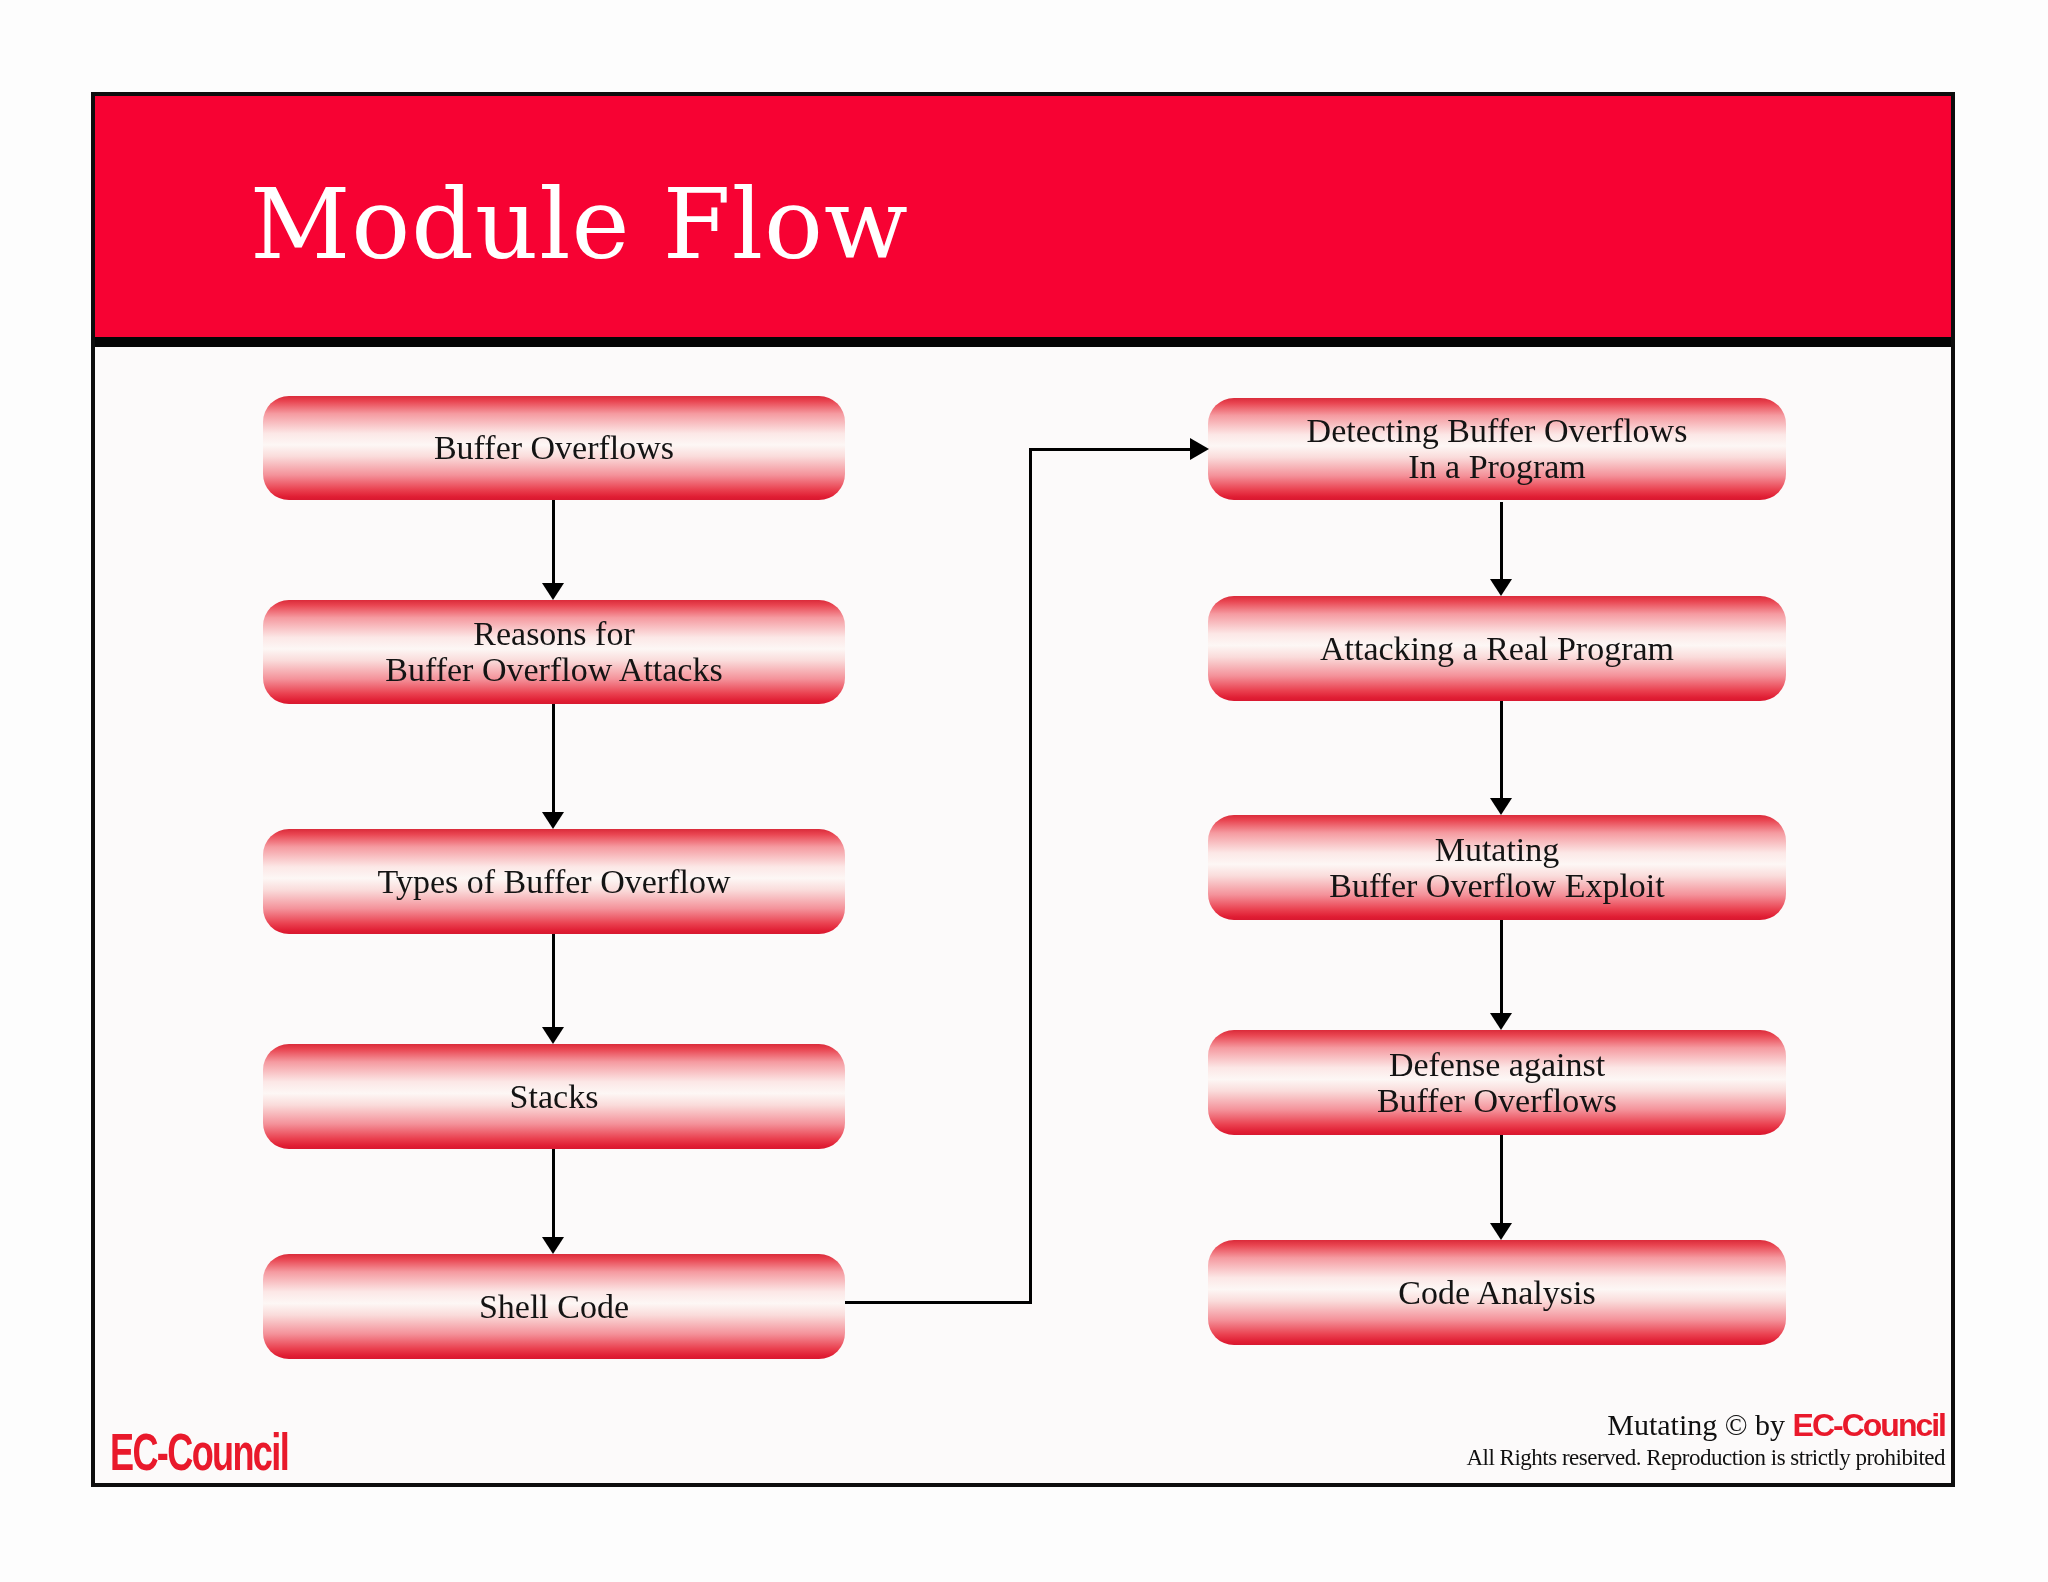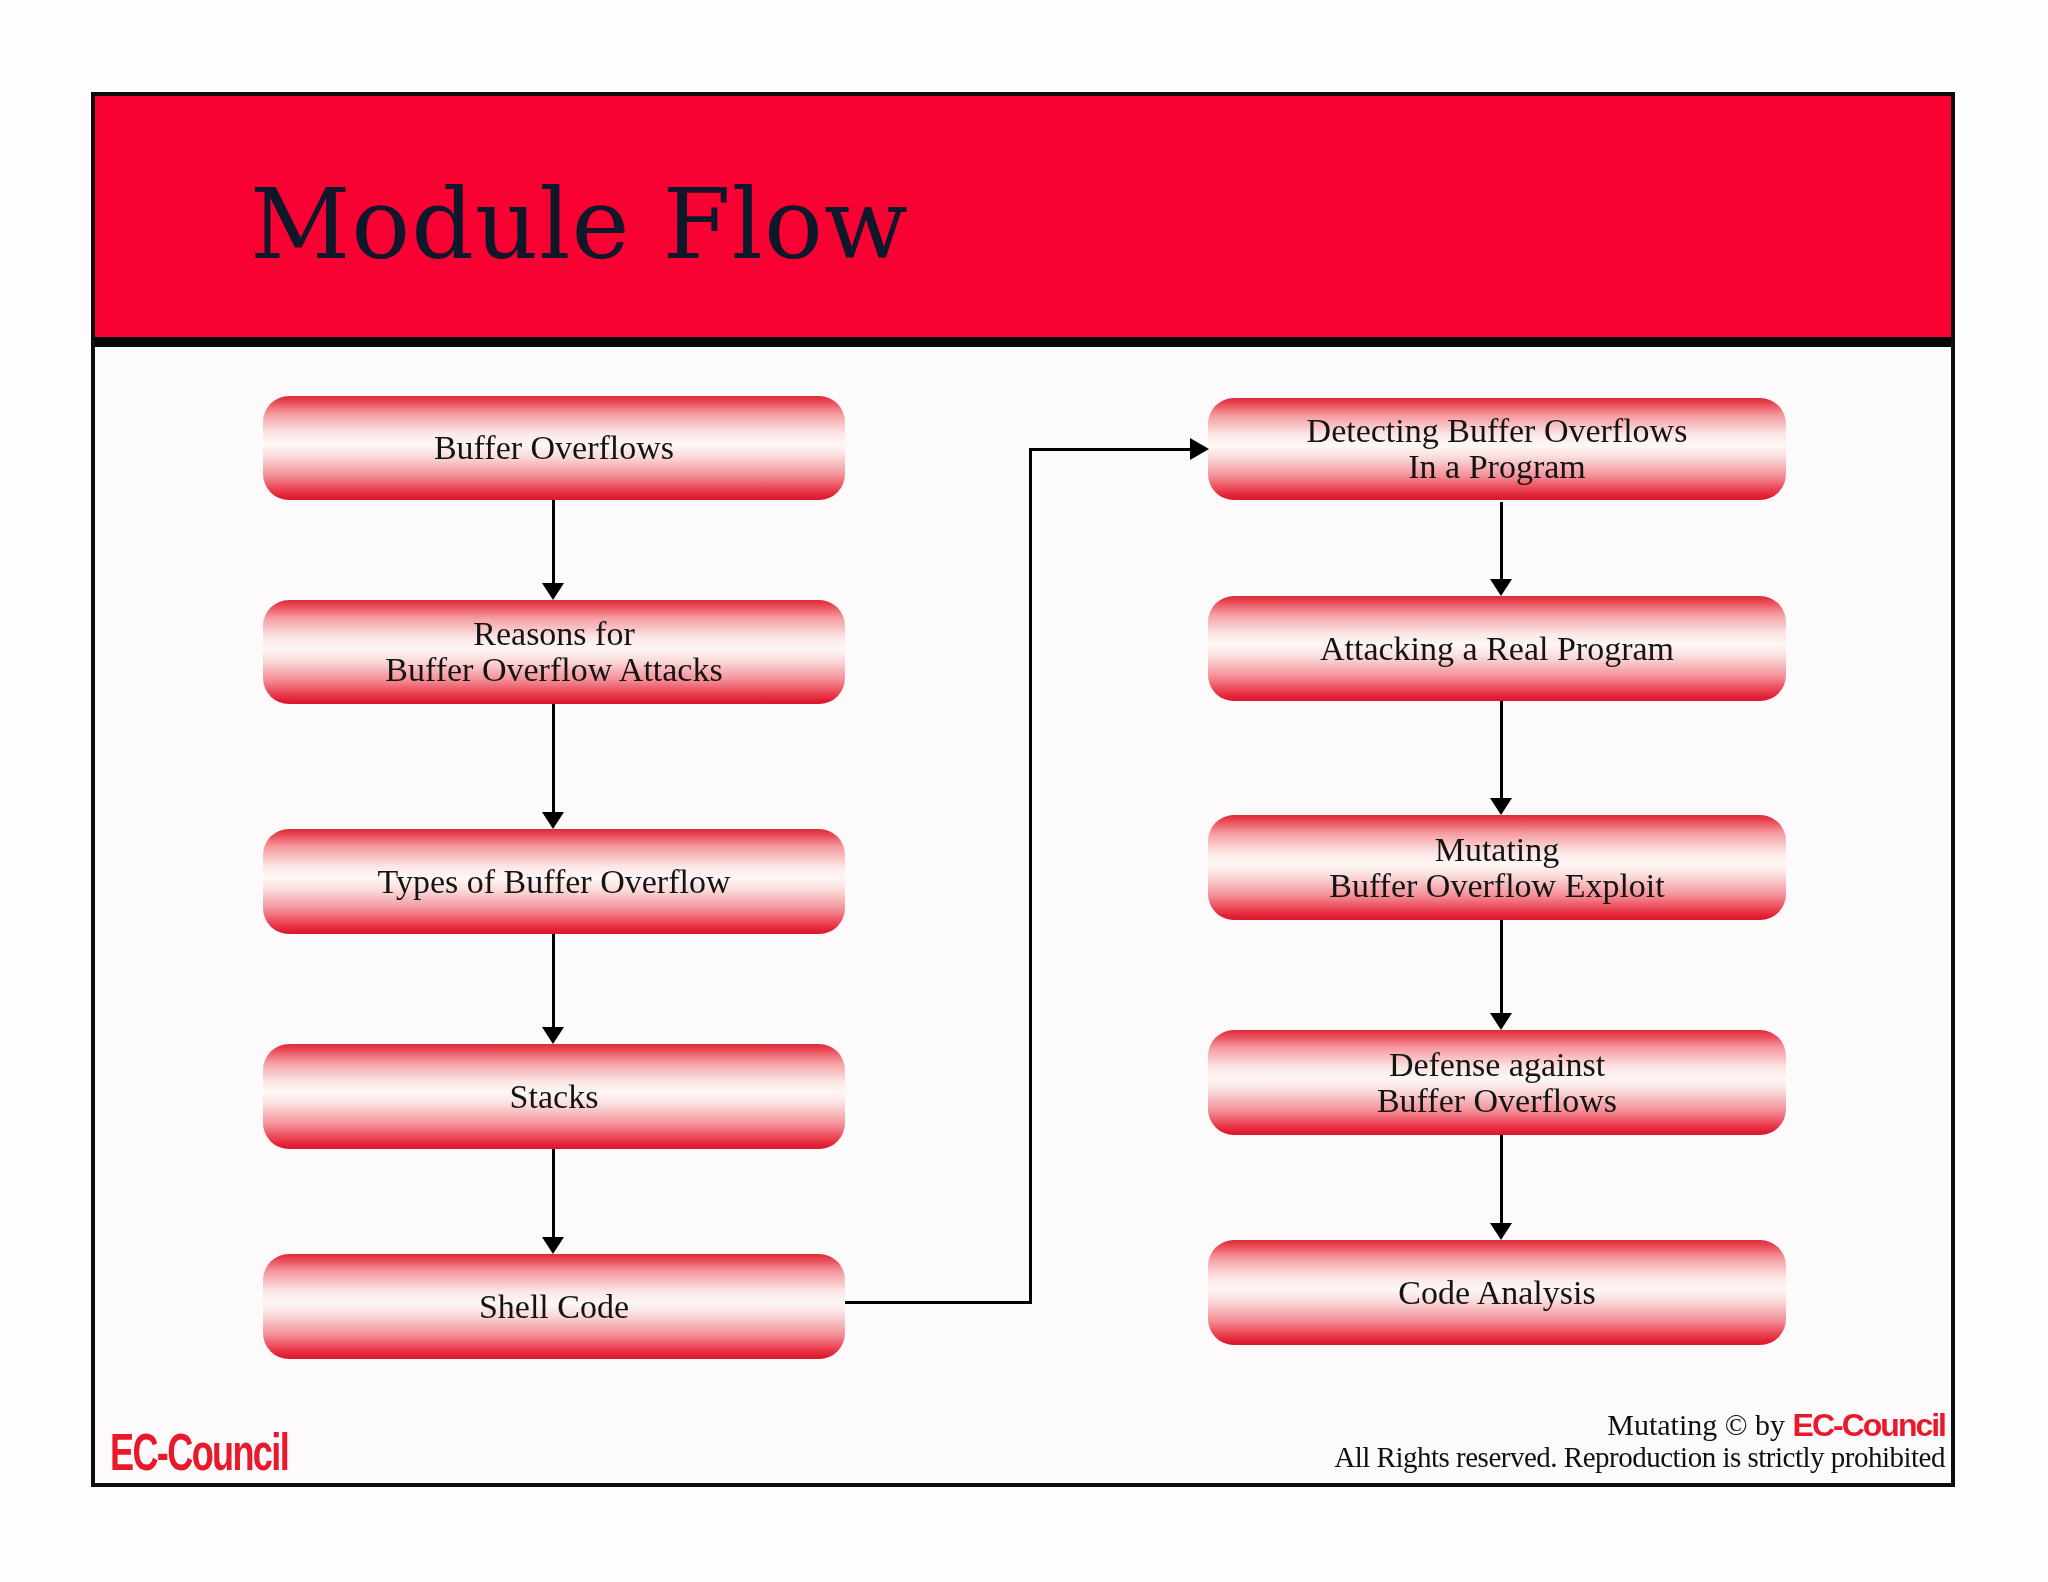--- a/index.html
+++ b/index.html
@@ -30,21 +30,21 @@
     left: 95px;
     top: 96px;
     width: 1856px;
     height: 241px;
     background: #f70233;
     border-bottom: 10px solid #050505;
     display: flex;
     align-items: center;
   }
   .page-title {
-    color: #0f172a;
+    color: #ffffff;
     font-family: "DejaVu Serif", serif;
     font-size: 98px;
     line-height: 1;
     padding-left: 155px;
     padding-top: 14px;
     letter-spacing: 1px;
   }
   .flow-box {
     position: absolute;
     box-sizing: border-box;
@@ -176,21 +176,21 @@
   .copyright-brand {
     font-family: "Liberation Sans", sans-serif;
     font-weight: 700;
     font-size: 32px;
     letter-spacing: -2px;
     color: #e9192b;
     vertical-align: -1px;
   }
   .copyright-line2 {
     font-family: "Liberation Serif", serif;
-    font-size: 29px;
+    font-size: 23px;
     line-height: 33px;
     letter-spacing: -0.5px;
     white-space: nowrap;
   }
 </style>
 </head>
 <body>
 
 <div id="canvas">
 

